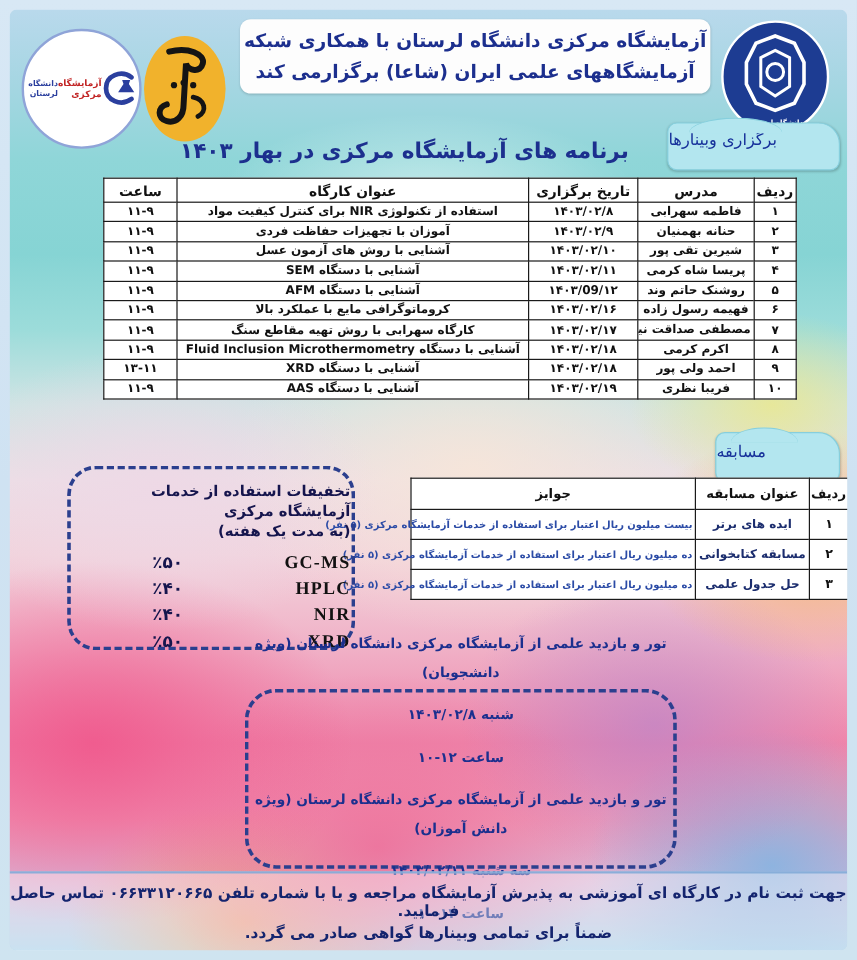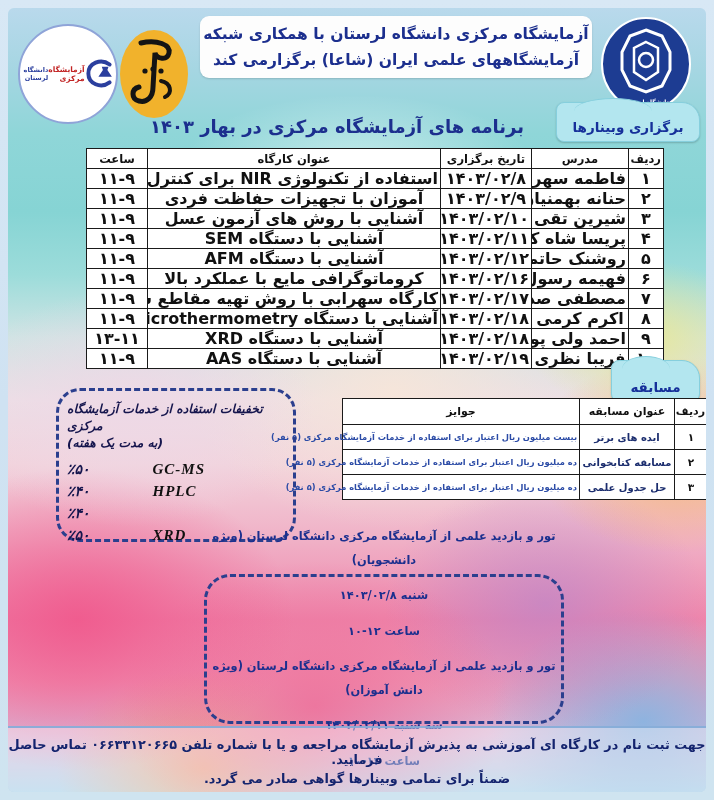--- a/index.html
+++ b/index.html
@@ -43,58 +43,58 @@
   .uni-logo{left:auto;right:14px;top:8px;width:92px;height:96px;}
   .lab-logo{right:auto;left:10px;top:16px;width:100px;height:100px;border-radius:50%;background:#fff;
     border:2px solid #8fa4d8;display:flex;flex-direction:row;align-items:center;justify-content:space-between;}
   .lab-logo .lab-t1{font-size:7.5px;font-weight:bold;color:#c22424;line-height:9px;}
   .lab-logo .lab-t2{font-size:6.5px;font-weight:bold;color:#2b3f9e;line-height:8px;}
   .shaa-logo{left:112px;top:22px;width:68px;height:88px;background:#f1b22c;border-radius:50%;
     display:flex;align-items:center;justify-content:center;}
 
   
   .badge{
-    background:#b3e6ef;border:1px solid #86cfdd;color:#16309a;font-weight:bold;
-    display:flex;align-items:flex-end;justify-content:center;
+    background:#b3e6ef;border:1px solid #86cfdd;color:#16309a;font-weight:normal;
+    display:flex;align-items:flex-end;justify-content:flex-end;
     border-radius:8px 18px 8px 8px;box-shadow:0 1px 2px rgba(0,0,0,.2);
-    padding-bottom:6px;
+    padding-bottom:16px;
   }
   .badge::before{
     content:"";position:absolute;top:-5px;left:12%;width:55%;height:12px;
     background:#b3e6ef;border-radius:50% 50% 0 0 / 100% 100% 0 0;
     border-top:1px solid #86cfdd;
   }
   .badge-webinars{left:auto;right:6px;top:94px;width:144px;height:40px;font-size:13.5px;}
-  .badge-comp{left:auto;right:6px;top:352px;width:89px;height:42px;font-size:13.5px;}
+  .badge-comp{left:auto;right:6px;top:352px;width:104px;height:42px;font-size:13.5px;}
 
   
   table{border-collapse:collapse;table-layout:fixed;background:#fff;}
   .webinar-table{left:78px;top:140px;width:554px;}
   .webinar-table th,.webinar-table td{
     border:1px solid #1a1a1a;font-weight:bold;color:#111;
     padding:0 2px;overflow:hidden;white-space:nowrap;text-align:center;vertical-align:middle;
   }
   .webinar-table th{font-size:11.5px;height:19px;}
-  .webinar-table td{font-size:16px;height:15.4px;margin-left:46px;}
+  .webinar-table td{font-size:10px;height:15.4px;margin-left:46px;}
   .c-no{width:30px;} .c-ins{width:92px;} .c-date{width:86px;} .c-title{width:288px;} .c-time{width:56px;}
   .trange span{unicode-bidi:isolate;direction:ltr;}
 
   
   .comp-table{left:334px;top:390px;width:366px;}
   .comp-table th,.comp-table td{border:1px solid #1a1a1a;font-weight:bold;text-align:center;vertical-align:middle;padding:0 2px;}
   .comp-table th{font-size:11px;color:#111;height:25px;}
   .comp-table td{height:24px;}
   .comp-table td.no{font-size:10.5px;color:#111;width:28px;}
   .comp-table td.title{font-size:10px;color:#1b2d6e;width:90px;}
   .comp-table td.prize{font-size:8.3px;color:#2b4ba6;white-space:nowrap;}
 
   
   .discount-box{
     right:auto;left:48px;top:380px;width:240px;height:154px;
-    border:3px dashed #2b3f8e;border-radius:24px;padding:10px 1px 6px 8px;text-align:left;font-style:italic;
+    border:3px dashed #2b3f8e;border-radius:24px;padding:10px 1px 6px 8px;text-align:right;
   }
   .discount-title{font-size:12.3px;font-weight:bold;color:#15154d;line-height:17px;}
   .discount-rows{margin-top:6px;}
   .discount-row{display:flex;direction:ltr;align-items:center;height:22px;}
   .discount-row .pct{width:38%;font-size:14px;font-weight:bold;color:#15154d;unicode-bidi:isolate;direction:ltr;}
   .discount-row .svc{width:62%;font-size:15px;font-weight:bold;color:#111;font-family:"Liberation Serif","DejaVu Serif",serif;letter-spacing:1px;}
 
   
   .tour-box{
     left:196px;top:566px;width:360px;height:150px;
@@ -195,21 +195,21 @@
           <tr>
             <td class="c-no">۴</td>
             <td class="c-ins">پریسا شاه کرمی</td>
             <td class="c-date">۱۴۰۳/۰۲/۱۱</td>
             <td class="c-title">آشنایی با دستگاه SEM</td>
             <td class="c-time"><span class="trange"><span>۹</span><span>-</span><span>۱۱</span></span></td>
           </tr>
           <tr>
             <td class="c-no">۵</td>
             <td class="c-ins">روشنک حاتم وند</td>
-            <td class="c-date">۱۴۰۳/۰۲/۱۲</td>
+            <td class="c-date">۱۴۰۳/09/۱۲</td>
             <td class="c-title">آشنایی با دستگاه AFM</td>
             <td class="c-time"><span class="trange"><span>۹</span><span>-</span><span>۱۱</span></span></td>
           </tr>
           <tr>
             <td class="c-no">۶</td>
             <td class="c-ins">فهیمه رسول زاده</td>
             <td class="c-date">۱۴۰۳/۰۲/۱۶</td>
             <td class="c-title">کروماتوگرافی مایع با عملکرد بالا</td>
             <td class="c-time"><span class="trange"><span>۹</span><span>-</span><span>۱۱</span></span></td>
           </tr>
@@ -282,20 +282,21 @@
           <div class="discount-row">
             <span class="pct">٪۵۰</span>
             <span class="svc">GC-MS</span>
           </div>
           <div class="discount-row">
             <span class="pct">٪۴۰</span>
             <span class="svc">HPLC</span>
           </div>
           <div class="discount-row">
             <span class="pct">٪۴۰</span>
+            <span class="svc">NIR</span>
           </div>
           <div class="discount-row">
             <span class="pct">٪۵۰</span>
             <span class="svc">XRD</span>
           </div>
         </div>
     </div>
 
     <div class="abs tour-box" id="tour-box">
         <div class="tour-line">تور و بازدید علمی از آزمایشگاه مرکزی دانشگاه لرستان (ویژه دانشجویان)</div>

